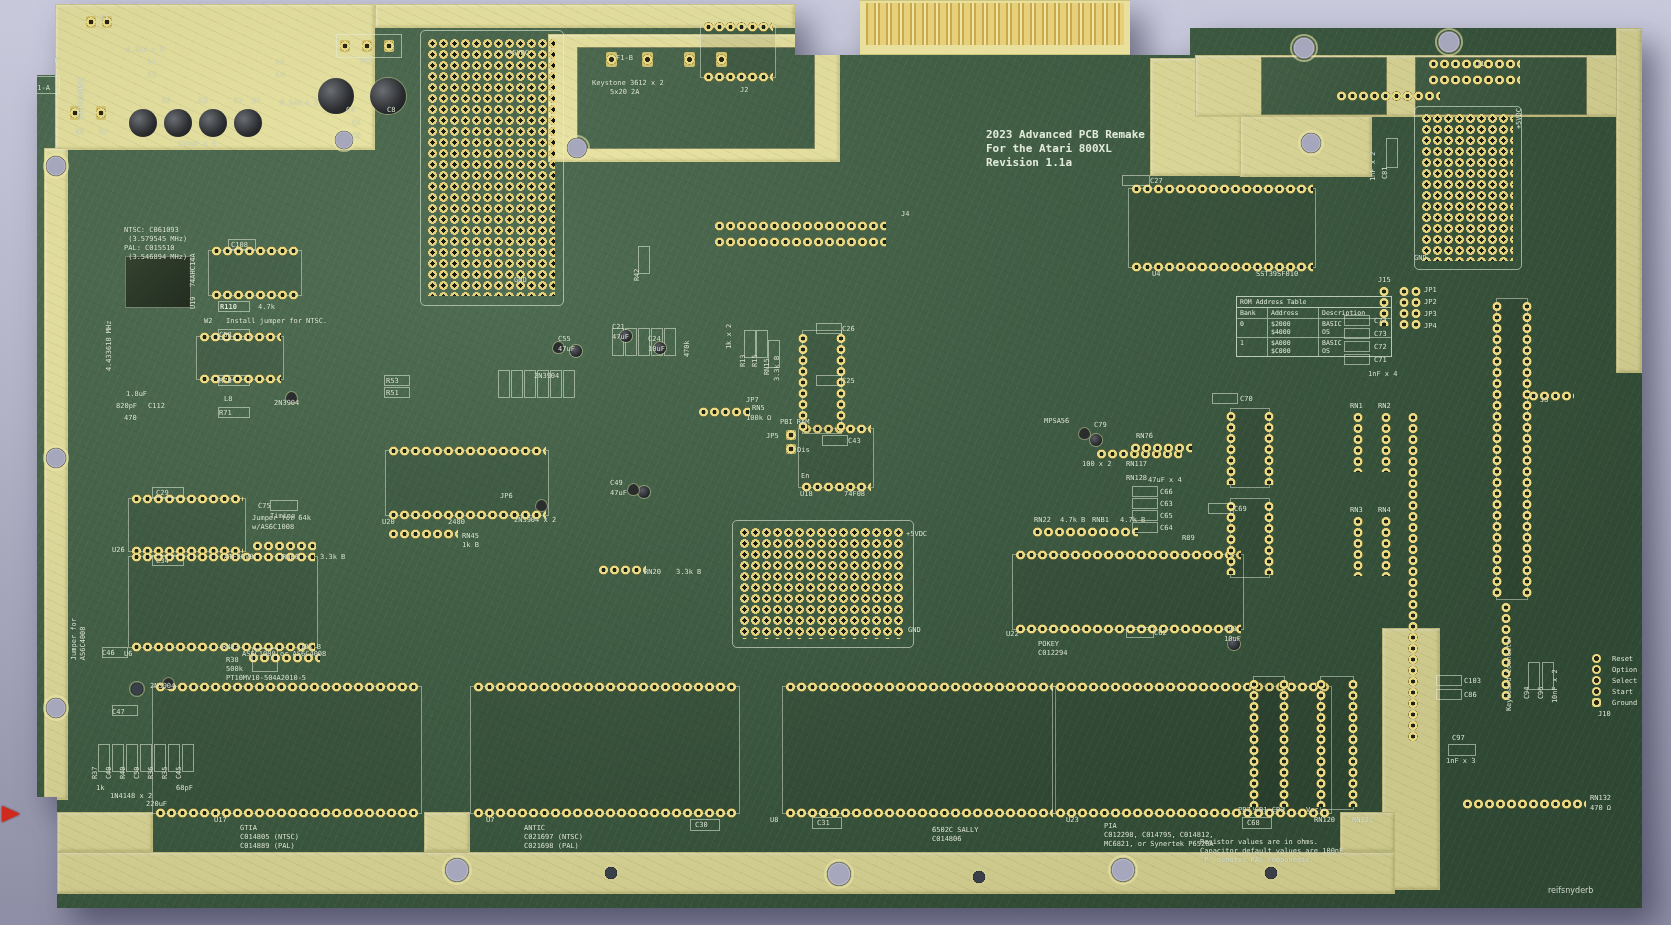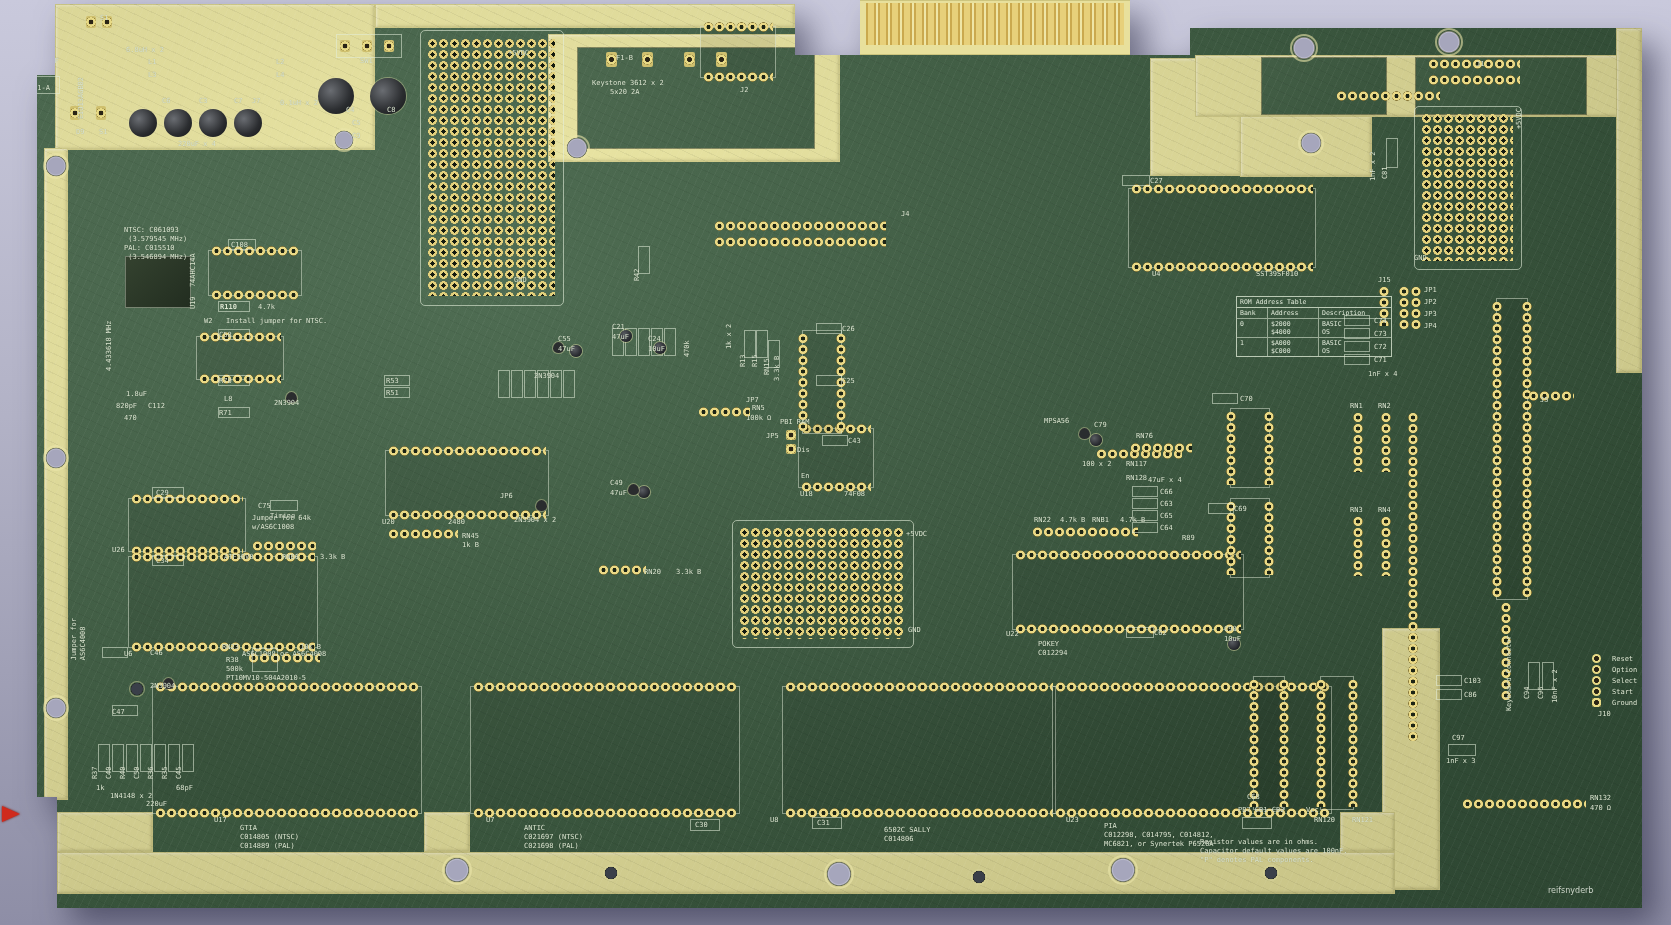--- a/index.html
+++ b/index.html
@@ -310,20 +310,25 @@
       <div class="hole" style="left:1292px;top:36px;width:24px;height:24px"></div>
       <div class="hole" style="left:1437px;top:30px;width:24px;height:24px"></div>
       <div class="hole" style="left:444px;top:857px;width:26px;height:26px"></div>
       <div class="hole" style="left:826px;top:861px;width:26px;height:26px"></div>
       <div class="hole" style="left:1110px;top:857px;width:26px;height:26px"></div>
       <div class="hole sm" style="left:604px;top:866px;width:14px;height:14px"></div>
       <div class="hole sm" style="left:972px;top:870px;width:14px;height:14px"></div>
       <div class="hole sm" style="left:1264px;top:866px;width:14px;height:14px"></div>
       <div class="hole sm" style="left:130px;top:682px;width:14px;height:14px"></div>
 
+      <div class="title-block">
+        <div>2023 Advanced PCB Remake</div>
+        <div>For the Atari 800XL</div>
+        <div>Revision 1.1a</div>
+      </div>
 
       <div class="romtable">
         <div class="rt-title">ROM Address Table</div>
         <div class="rt-row">
           <div class="rt-c rt-bank">Bank</div>
           <div class="rt-c rt-addr">Address</div>
           <div class="rt-c rt-desc">Description</div>
         </div>
         <div class="rt-row">
           <div class="rt-c rt-bank">0</div>
@@ -410,21 +415,21 @@
           <span class="slk" style="left: 156px; top: 557px;">C34</span>
           <span class="slk v" style="left: 88px; top: 642px;">Jumper for
 AS6C4008</span>
           <span class="slk" style="left: 124px; top: 650px;">U6</span>
           <span class="slk" style="left: 242px; top: 650px;">AS6C1008 or AS6C4008</span>
           <span class="slk" style="left: 222px; top: 643px;">RN23</span>
           <span class="slk" style="left: 300px; top: 643px;">10k B</span>
           <span class="slk" style="left: 226px; top: 656px;">R38
 500k
 PT10MV10-504A2010-5</span>
-          <span class="slk" style="left: 102px; top: 649px; margin-left: 48px;">C46</span>
+          <span class="slk" style="left: 102px; top: 649px;">C46</span>
           <span class="slk" style="left: 150px; top: 682px;">2N3904</span>
           <span class="slk" style="left: 112px; top: 708px;">C47</span>
           <span class="slk v" style="left: 100px; top: 770px;">R37</span>
           <span class="slk v" style="left: 114px; top: 770px;">C40</span>
           <span class="slk v" style="left: 128px; top: 770px;">R40</span>
           <span class="slk v" style="left: 142px; top: 770px;">C50</span>
           <span class="slk v" style="left: 156px; top: 770px;">R36</span>
           <span class="slk v" style="left: 170px; top: 770px;">R35</span>
           <span class="slk v" style="left: 184px; top: 770px;">C45</span>
           <span class="slk" style="left: 96px; top: 784px;">1k</span>
@@ -435,30 +440,30 @@
           <span class="slk" style="left: 240px; top: 824px;">GTIA
 C014805 (NTSC)
 C014889 (PAL)</span>
           <span class="slk" style="left: 486px; top: 816px;">U7</span>
           <span class="slk" style="left: 524px; top: 824px;">ANTIC
 C021697 (NTSC)
 C021698 (PAL)</span>
           <span class="slk" style="left: 695px; top: 821px;">C30</span>
           <span class="slk" style="left: 770px; top: 816px;">U8</span>
           <span class="slk" style="left: 817px; top: 819px;">C31</span>
-          <span class="slk" style="left: 884px; top: 826px;">6502C SALLY
+          <span class="slk" style="left: 932px; top: 826px;">6502C SALLY
 C014806</span>
           <span class="slk" style="left: 1066px; top: 816px;">U23</span>
           <span class="slk" style="left: 1104px; top: 822px;">PIA
 C012298, C014795, C014812,
 MC6821, or Synertek P6520A</span>
           <span class="slk" style="left: 1200px; top: 838px;">Resistor values are in ohms.
 Capacitor default values are 100nF.
 "P" denotes PAL components.</span>
-          <span class="slk" style="left: 1247px; top: 793px; text-align: center;">C68</span>
+          <span class="slk" style="left: 1247px; top: 819px; text-align: center;">C68</span>
           <span class="slk" style="left: 1238px; top: 806px;">PB7 CB1 CB2</span>
           <span class="slk" style="left: 1306px; top: 806px;">Vcc</span>
           <span class="slk" style="left: 1314px; top: 816px;">RN120</span>
           <span class="slk" style="left: 1352px; top: 816px;">RN121</span>
           <span class="slk" style="left: 1590px; top: 794px;">RN132</span>
           <span class="slk" style="left: 1590px; top: 804px;">470 Ω</span>
           <span class="slk" style="left: 1452px; top: 734px;">C97</span>
           <span class="slk" style="left: 1446px; top: 757px;">1nF x 3</span>
           <span class="slk" style="left: 1464px; top: 677px;">C103</span>
           <span class="slk" style="left: 1464px; top: 691px;">C86</span>

